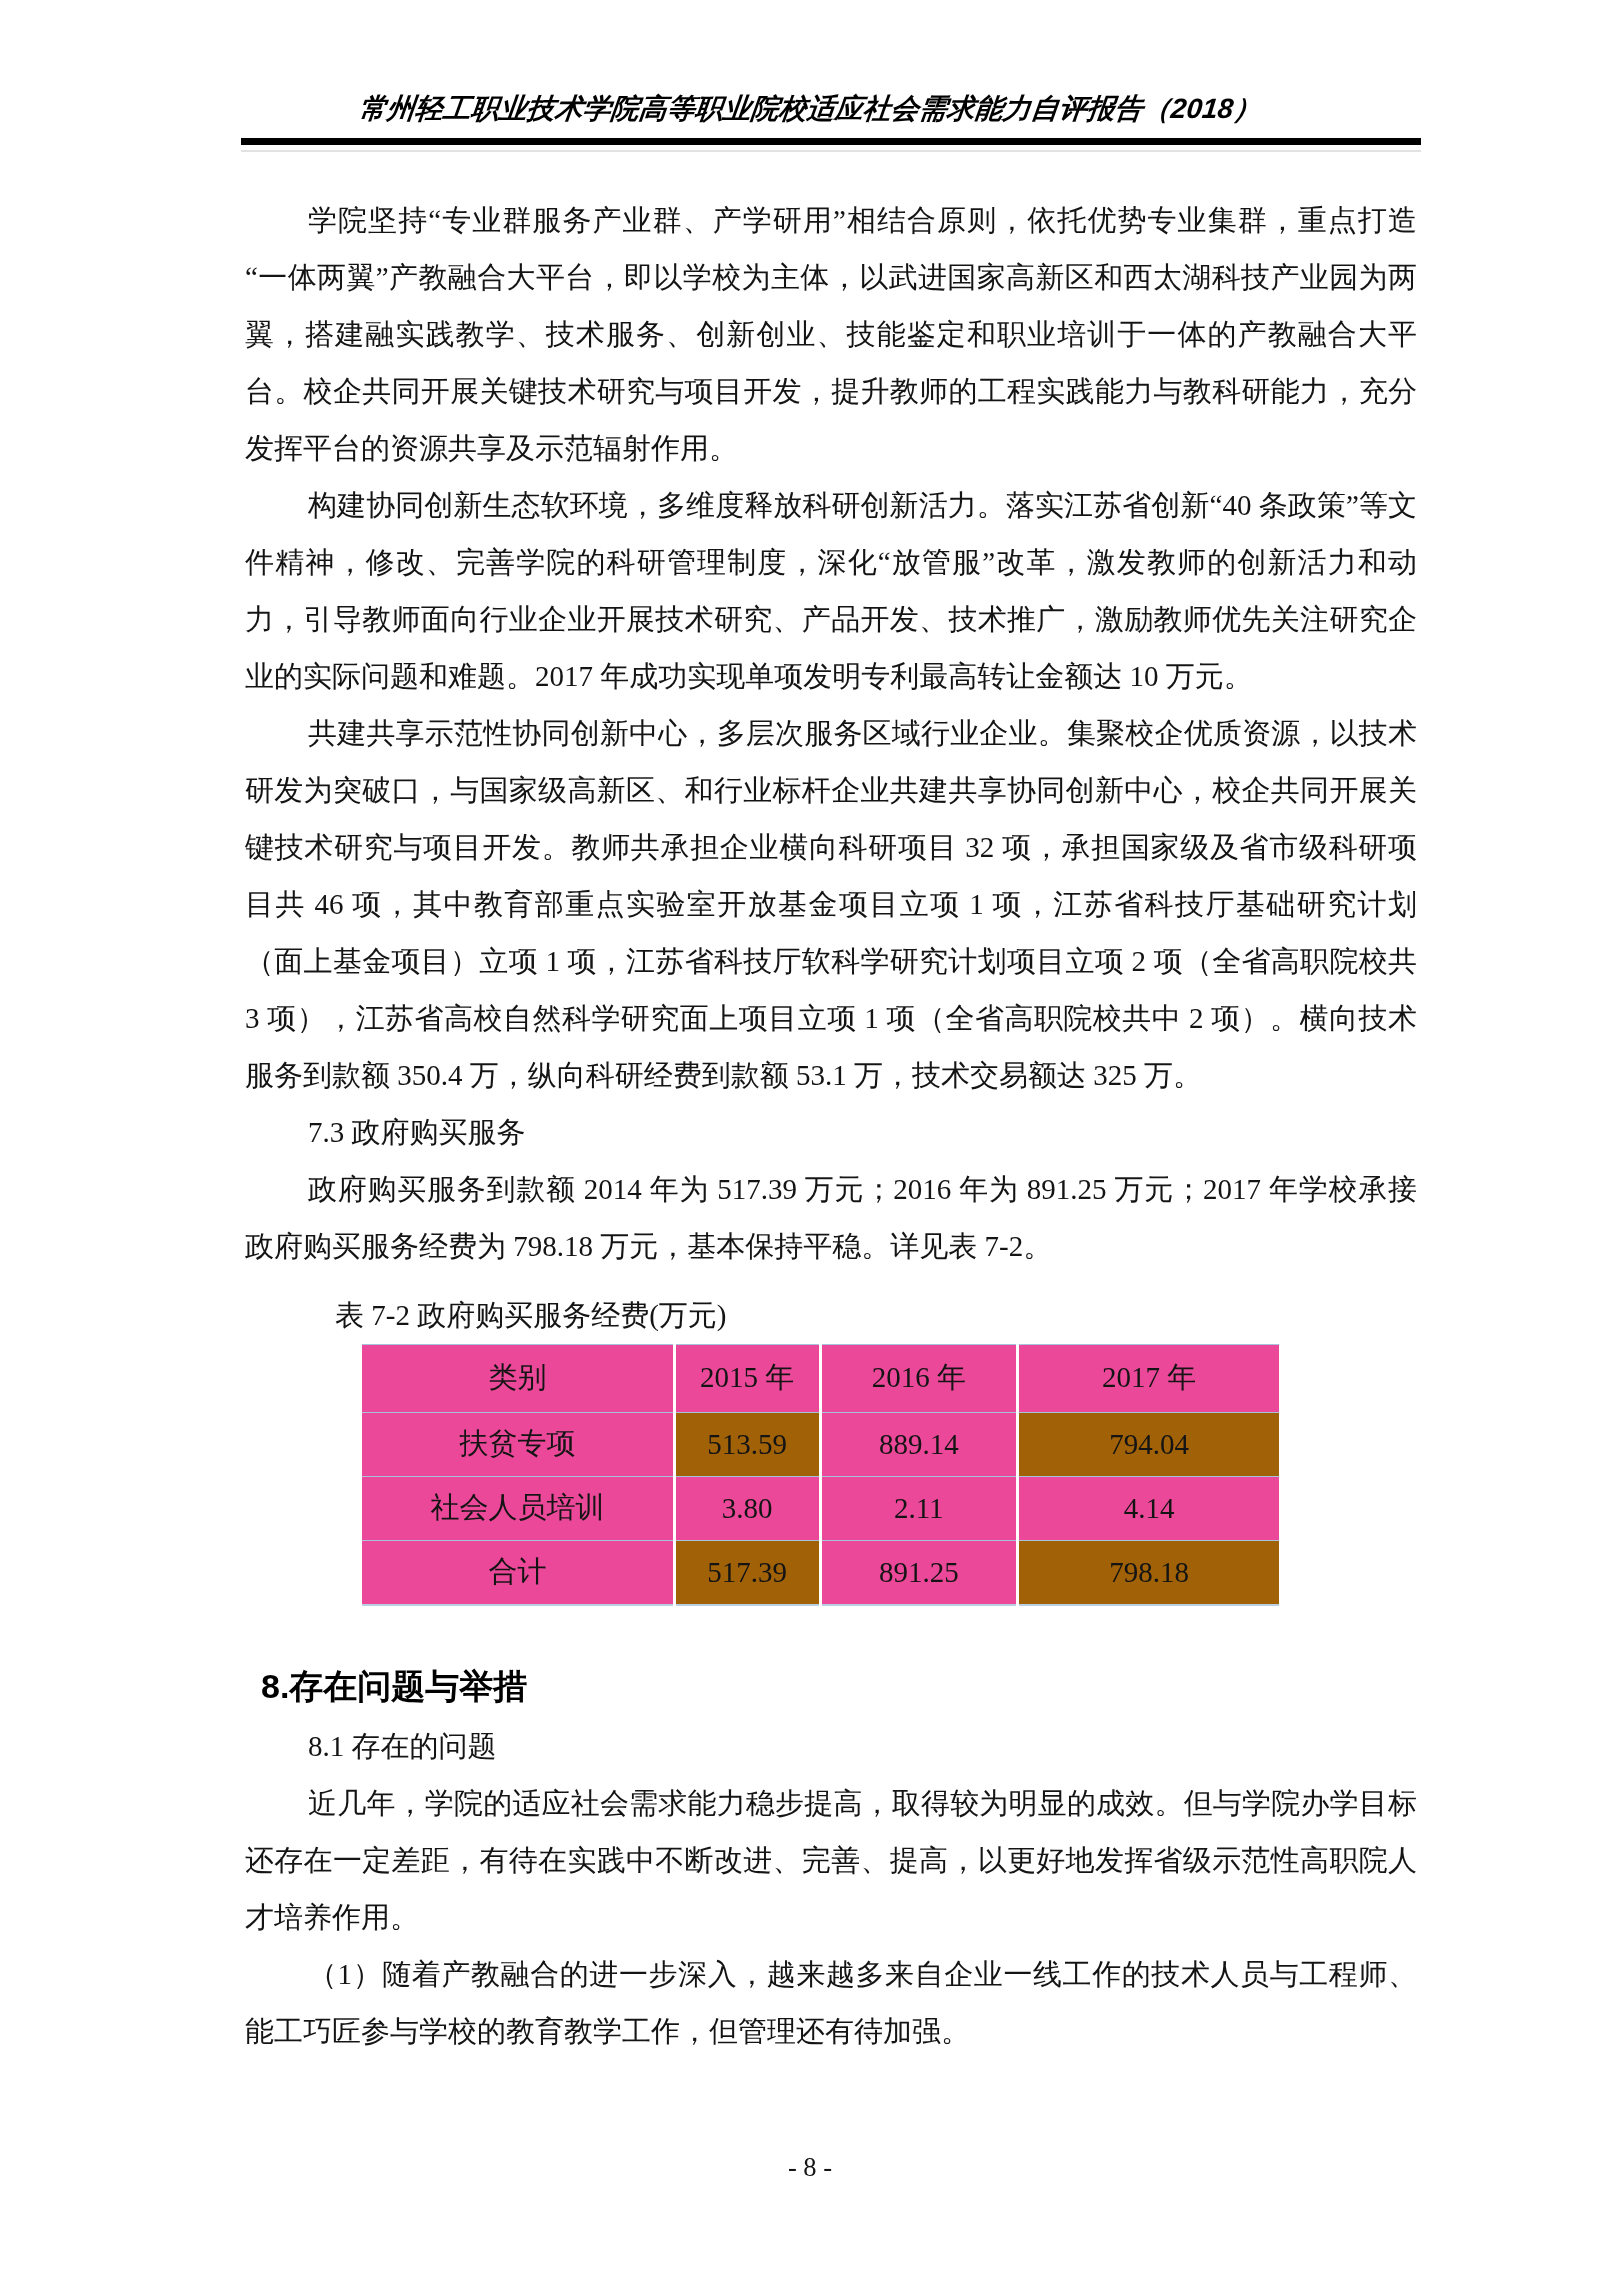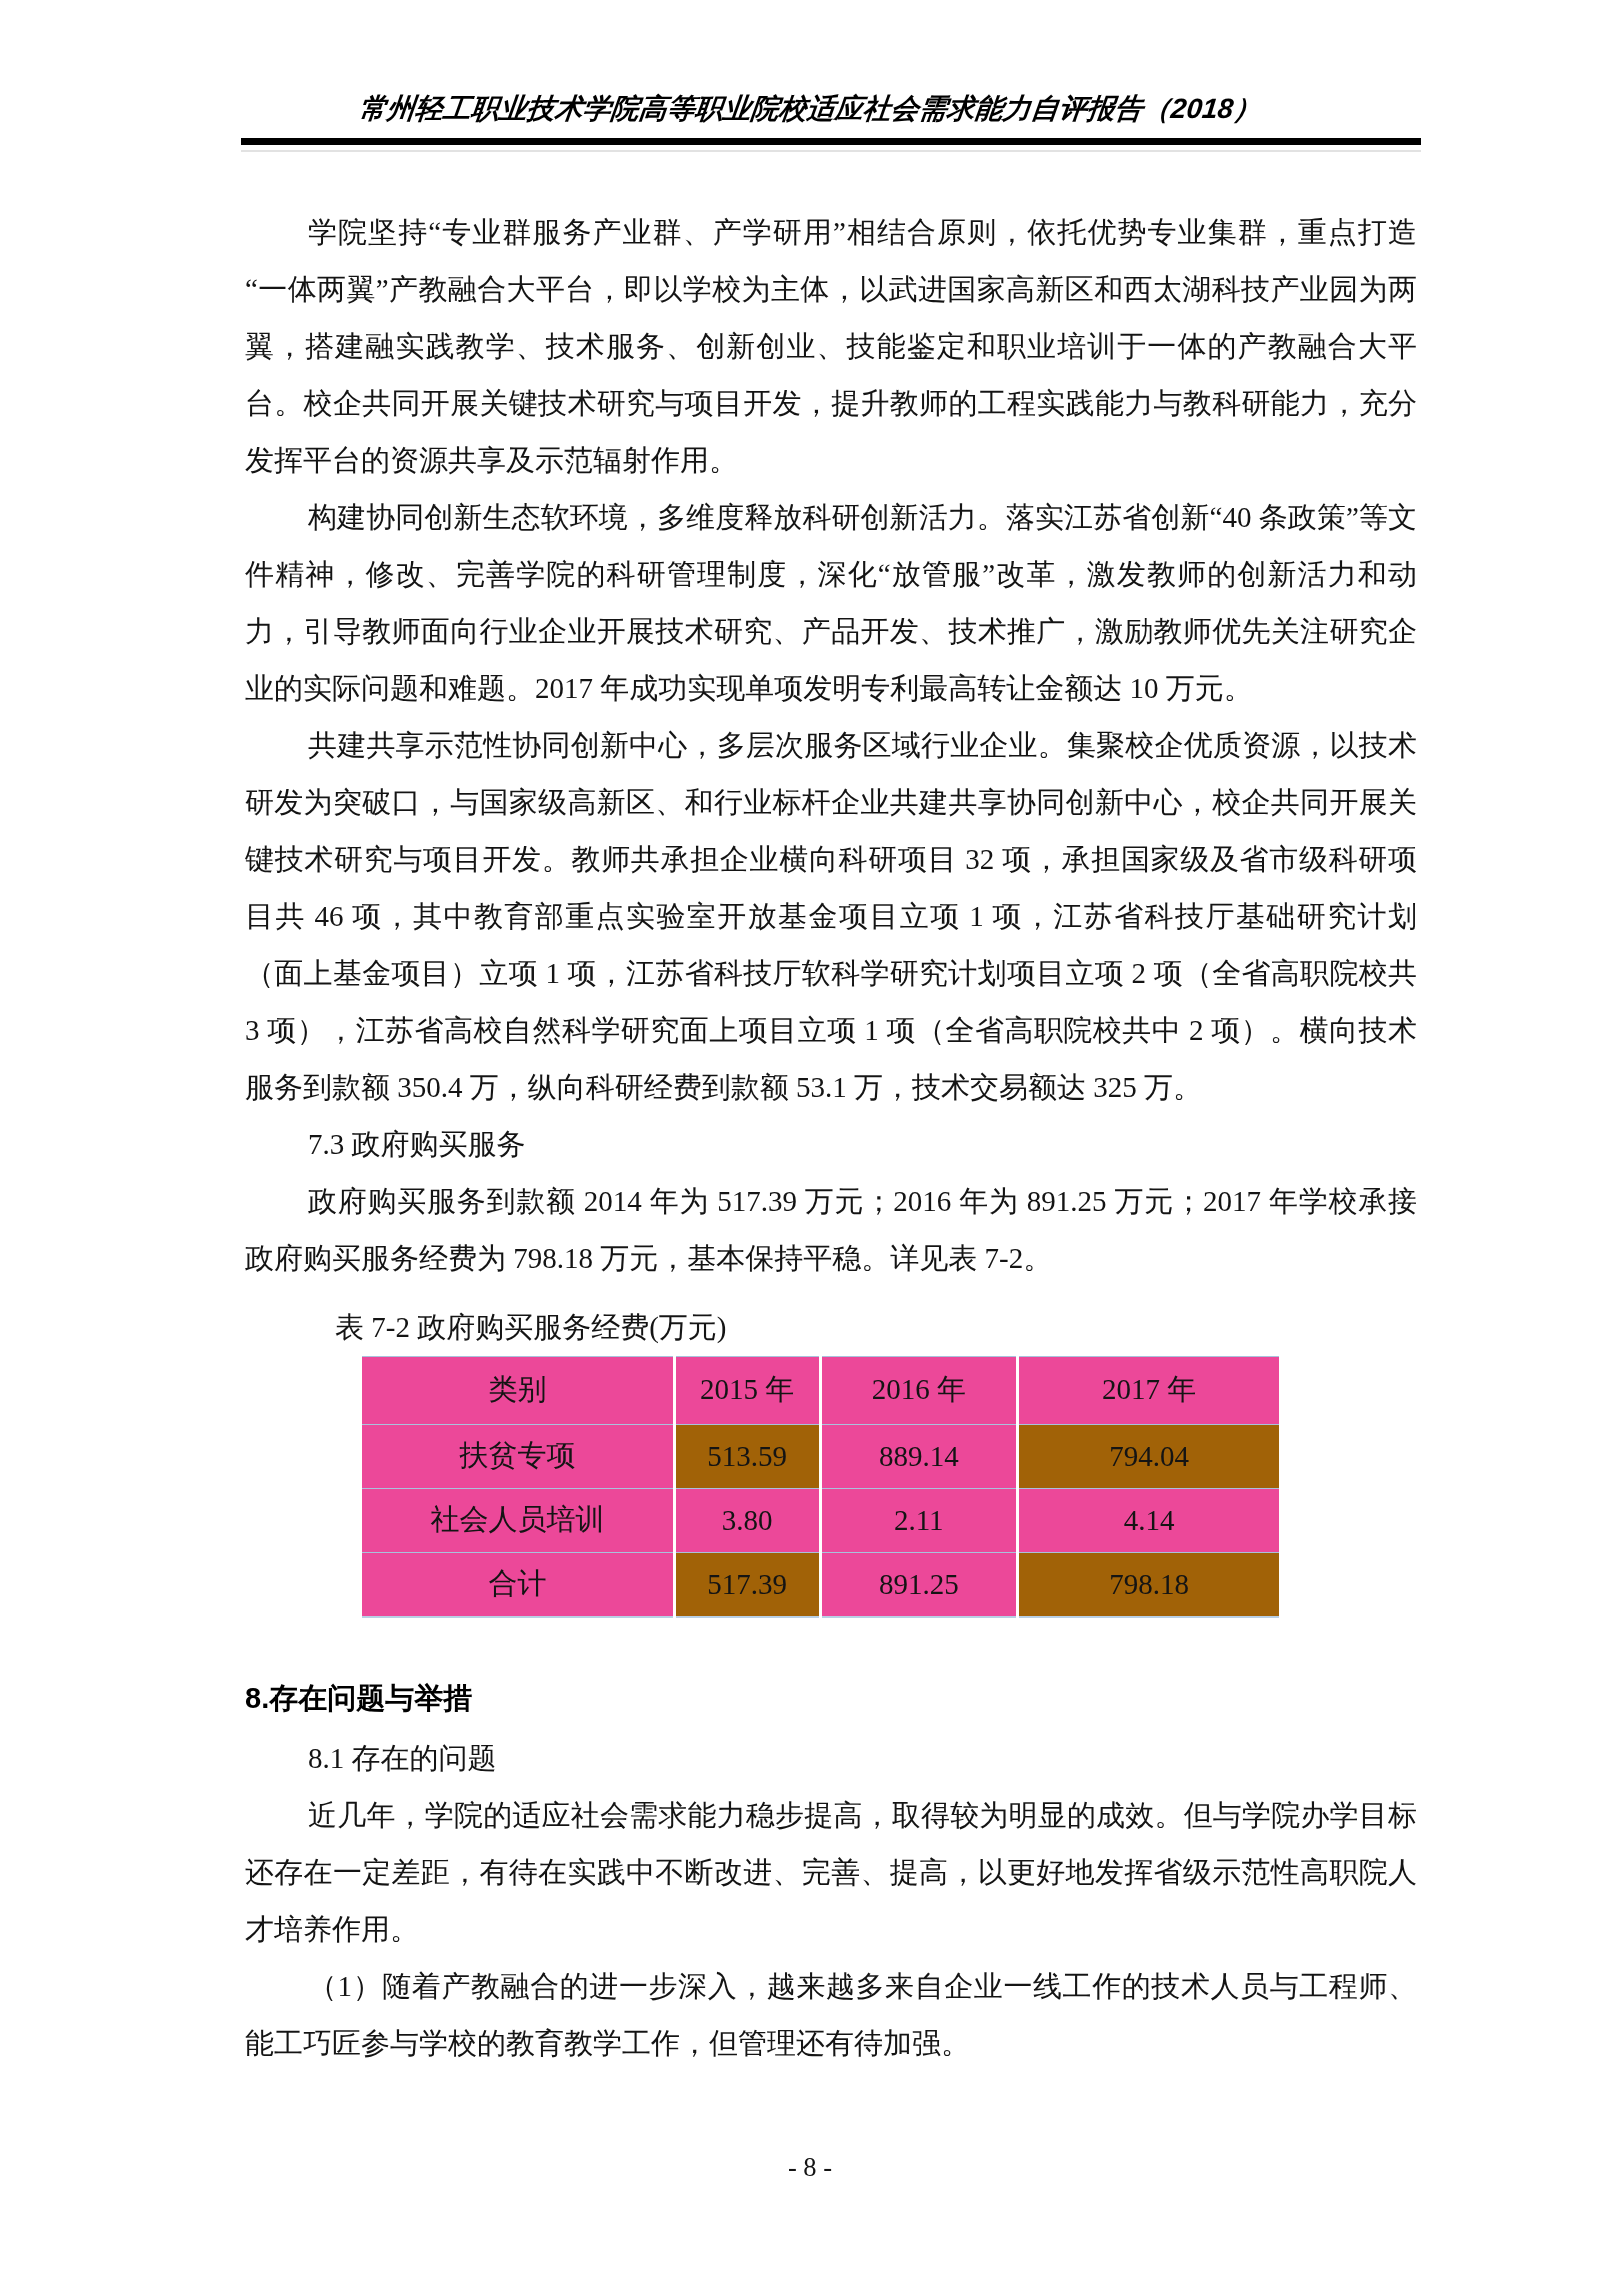--- a/index.html
+++ b/index.html
@@ -40,21 +40,21 @@
   .header-rule-shadow {
     width: 1180px;
     height: 2px;
     background: #e2e2e2;
     margin: 4.9px auto 0 241px;
   }
   
   .content {
     position: absolute;
     left: 245px;
-    top: 204px;
+    top: 192px;
     width: 1172px;
   }
   .content p.body-par {
     margin: 0;
     font-size: 29px;
     line-height: 57px;
     text-align: justify;
     text-justify: inter-character;
     text-indent: 63px;
     color: #141414;
@@ -90,23 +90,23 @@
     color: #141414;
     padding: 0;
   }
   table.gov-table thead th { height: 67px; }
   table.gov-table tr.last-row th, table.gov-table tr.last-row td {
     border-bottom: 2px solid #b9cfe4;
   }
   table.gov-table .shade { background: #ec4899; }
   
   .section-heading {
-    margin: 57px 0 0 0;
+    margin: 57px 0 0 16px;
     font-family: "Liberation Sans", "DejaVu Sans", sans-serif;
-    font-size: 29px;
+    font-size: 34px;
     font-weight: bold;
     line-height: 47px;
     color: #000000;
   }
   .content p.sub-heading {
     margin: 7.8px 0 0 0;
   }
   
   .doc-footer {
     position: absolute;

